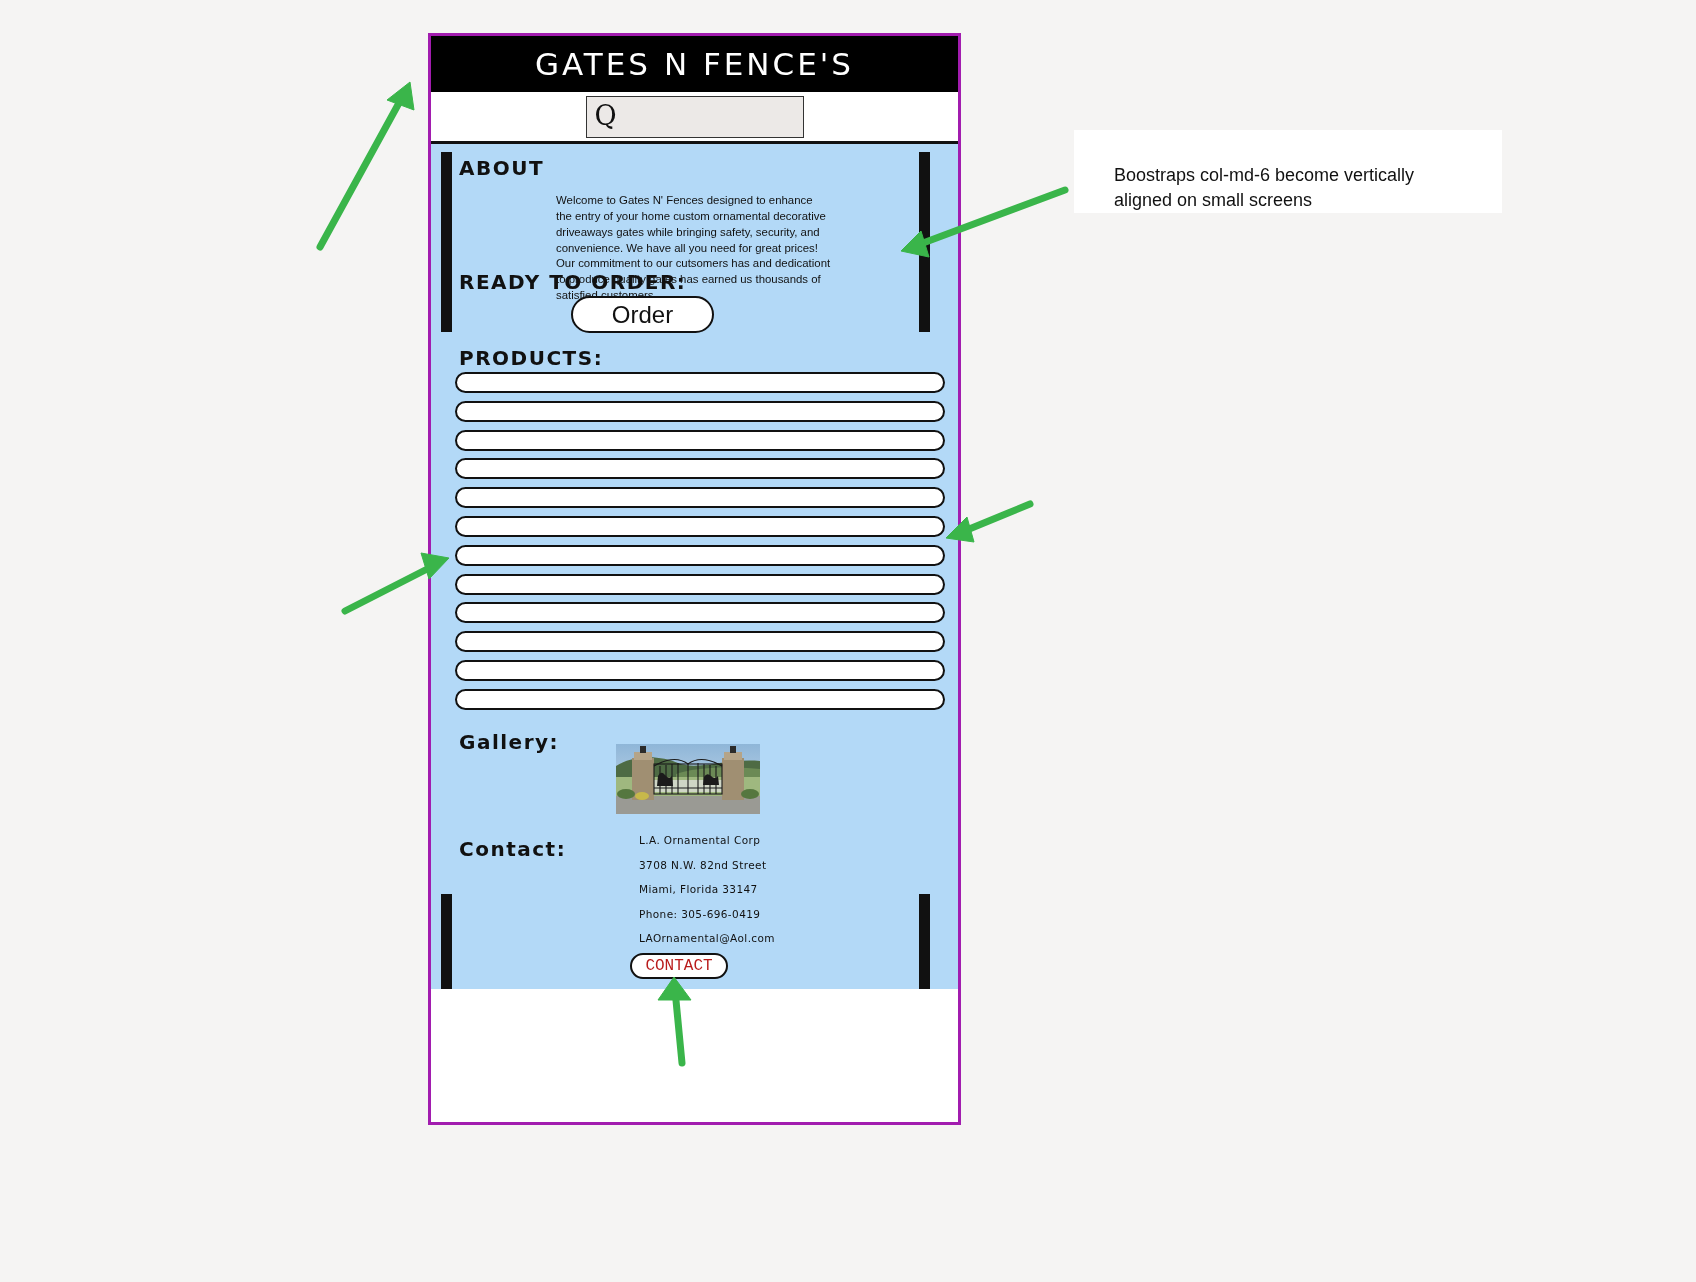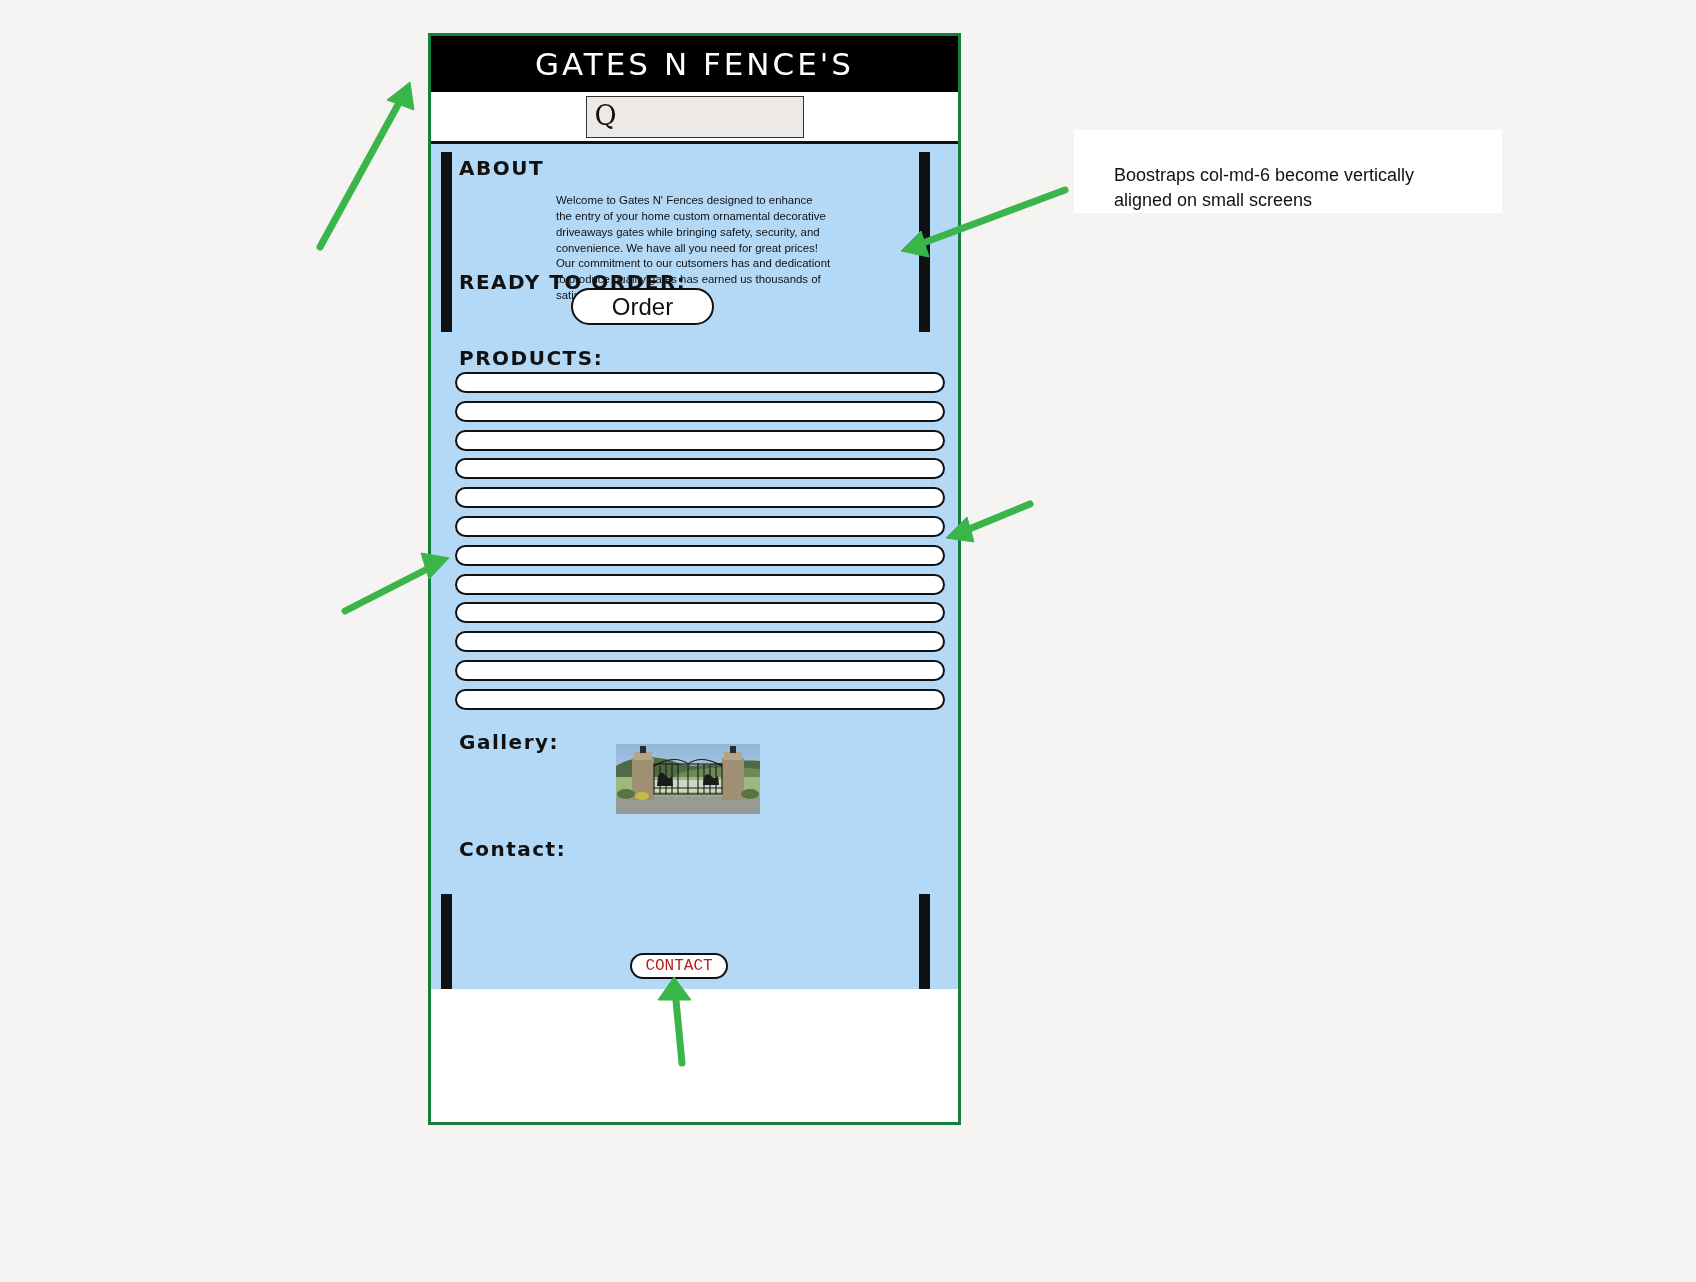--- a/index.html
+++ b/index.html
@@ -6,21 +6,21 @@
   body{
     width:1696px;height:1282px;position:relative;overflow:hidden;
     background:#f5f4f3;
     font-family:"Liberation Sans",sans-serif;
   }
   .stage{position:absolute;inset:0;}
 
   
   #phone{
     position:absolute;left:428px;top:33px;width:533px;height:1092px;
-    border:3px solid #15803d;background:#fff;box-sizing:border-box;
+    border:3px solid #a21caf;background:#fff;box-sizing:border-box;
   }
   #titlebar{
     height:56px;background:#000;display:flex;align-items:center;justify-content:center;
   }
   #titlebar .t{
     color:#fff;font-family:"DejaVu Sans",sans-serif;font-size:31px;font-weight:400;
     letter-spacing:3px;
   }
   #searchrow{
     height:52px;background:#fff;border-bottom:3px solid #111;
@@ -50,21 +50,21 @@
     letter-spacing:1.5px;margin:4px;padding:0;
   }
   #about-h{position:absolute;left:24px;top:8px;}
   #para{
     position:absolute;left:125px;top:38px;width:275px;
     font-size:11.4px;line-height:1.38;color:#111;
     font-family:"Liberation Sans",sans-serif;
   }
   #order-h{position:absolute;left:24px;top:122px;}
   #order-btn{
-    position:absolute;left:140px;top:144px;width:143px;height:37px;
+    position:absolute;left:140px;top:152px;width:143px;height:37px;
     background:#fff;border:2.5px solid #111;border-radius:20px;
     display:flex;align-items:center;justify-content:center;
     font-size:24px;color:#111;font-family:"Liberation Sans",sans-serif;
     cursor:pointer;box-sizing:border-box;
   }
   #products-h{position:absolute;left:24px;top:198px;}
   #prodlist{position:absolute;left:24px;top:228px;width:490px;}
   .pill{
     width:490px;height:21px;background:#fff;border:2px solid #111;
     border-radius:12px;margin-bottom:7.8px;box-sizing:border-box;cursor:pointer;
@@ -180,20 +180,27 @@
           </g>
           <path d="M42 32 q3 -6 7 -1 q4 5 7 1 l1 10 l-16 0 z" fill="#1b1b1b"></path>
           <path d="M88 33 q3 -5 7 -1 q4 4 7 0 l1 9 l-16 0 z" fill="#1b1b1b"></path>
           <ellipse cx="10" cy="50" rx="9" ry="5" fill="#55773f"></ellipse>
           <ellipse cx="134" cy="50" rx="9" ry="5" fill="#55773f"></ellipse>
           <ellipse cx="26" cy="52" rx="7" ry="4" fill="#c7b84a"></ellipse>
         </svg>
       </div>
 
       <h2 class="h-sec" id="contact-h">Contact:</h2>
+      <div id="addr">
+          <div class="addrline">L.A. Ornamental Corp</div>
+          <div class="addrline">3708 N.W. 82nd Street</div>
+          <div class="addrline">Miami, Florida 33147</div>
+          <div class="addrline">Phone: 305-696-0419</div>
+          <div class="addrline">LAOrnamental@Aol.com</div>
+        </div>
 
       <div id="contact-btn">CONTACT</div>
     </div>
   </div>
 
   <svg class="arrows">
     <g fill="#3ab54a" stroke="#3ab54a">
       <g>
         <line x1="320" y1="247" x2="405" y2="92" stroke-width="7" stroke-linecap="round"></line>
         <polygon points="410,82 414,110 387,100" stroke-width="1"></polygon>

